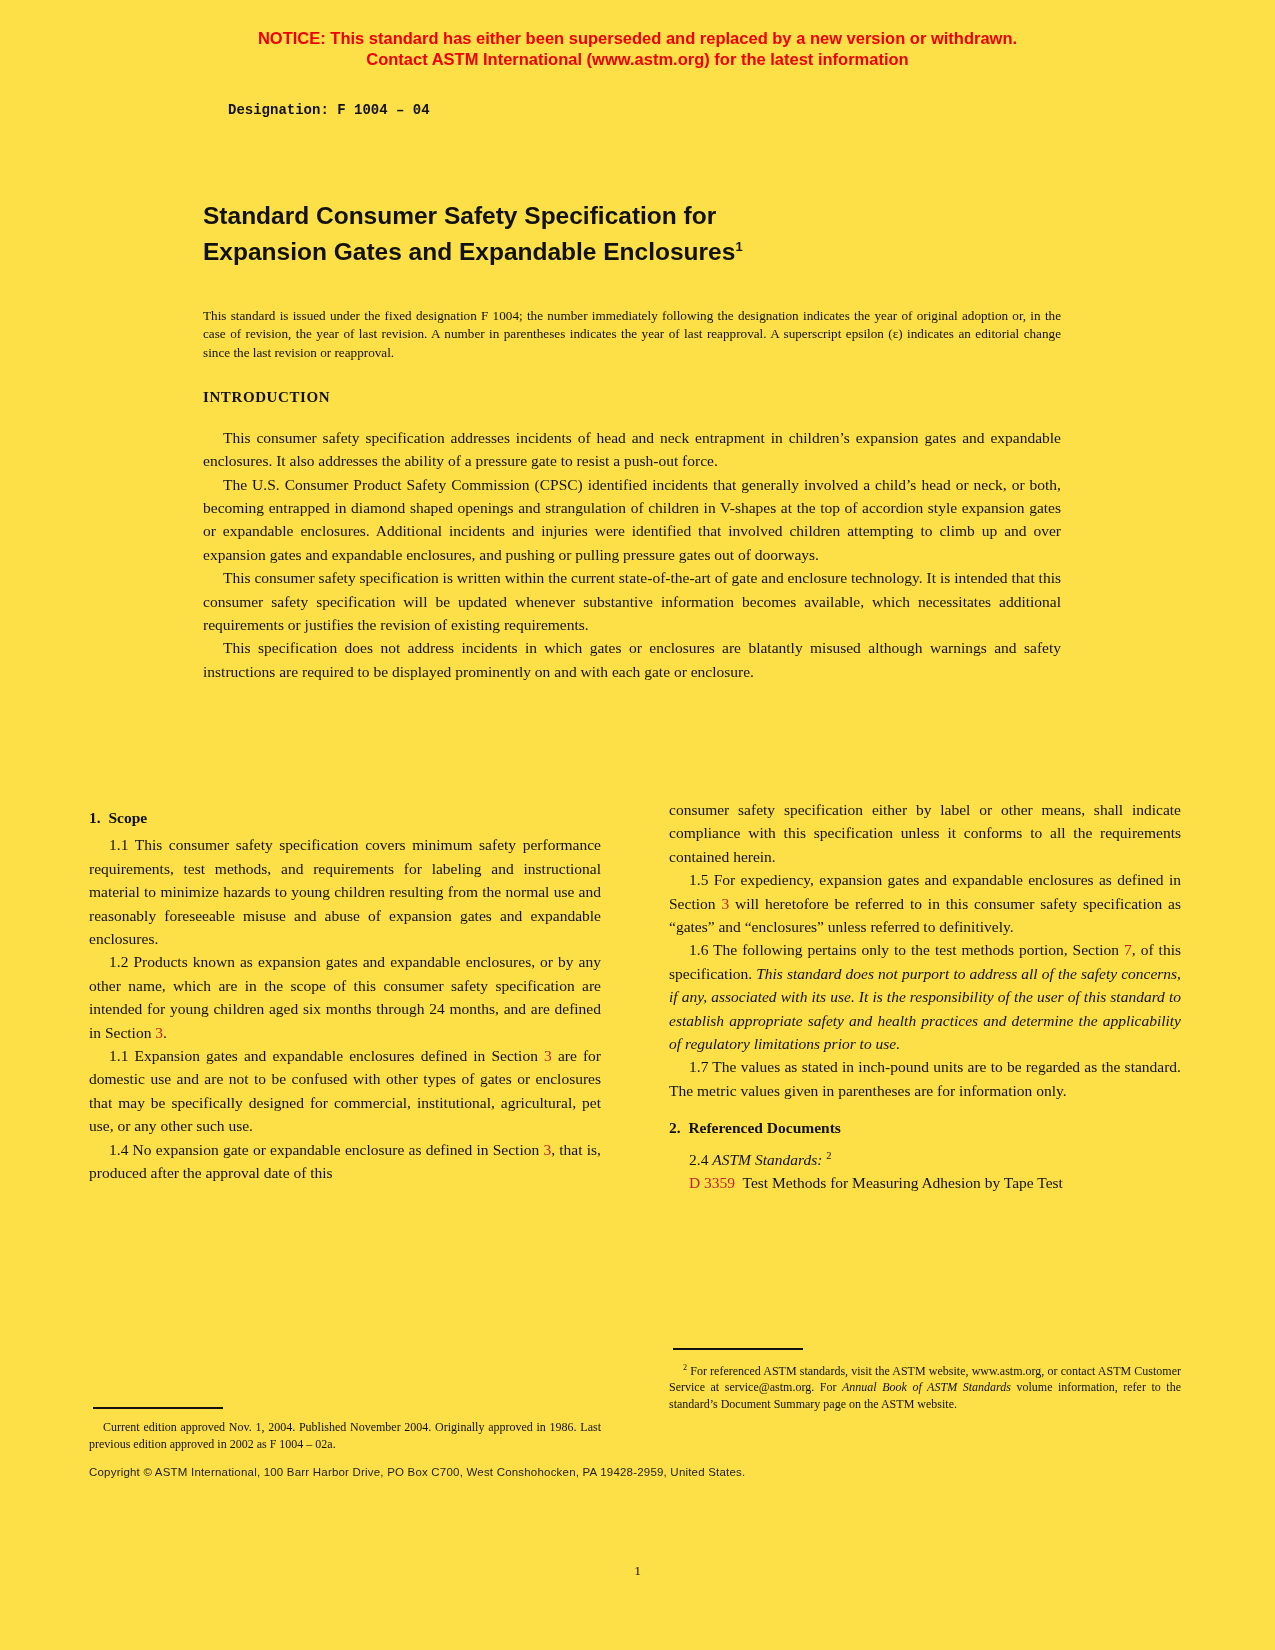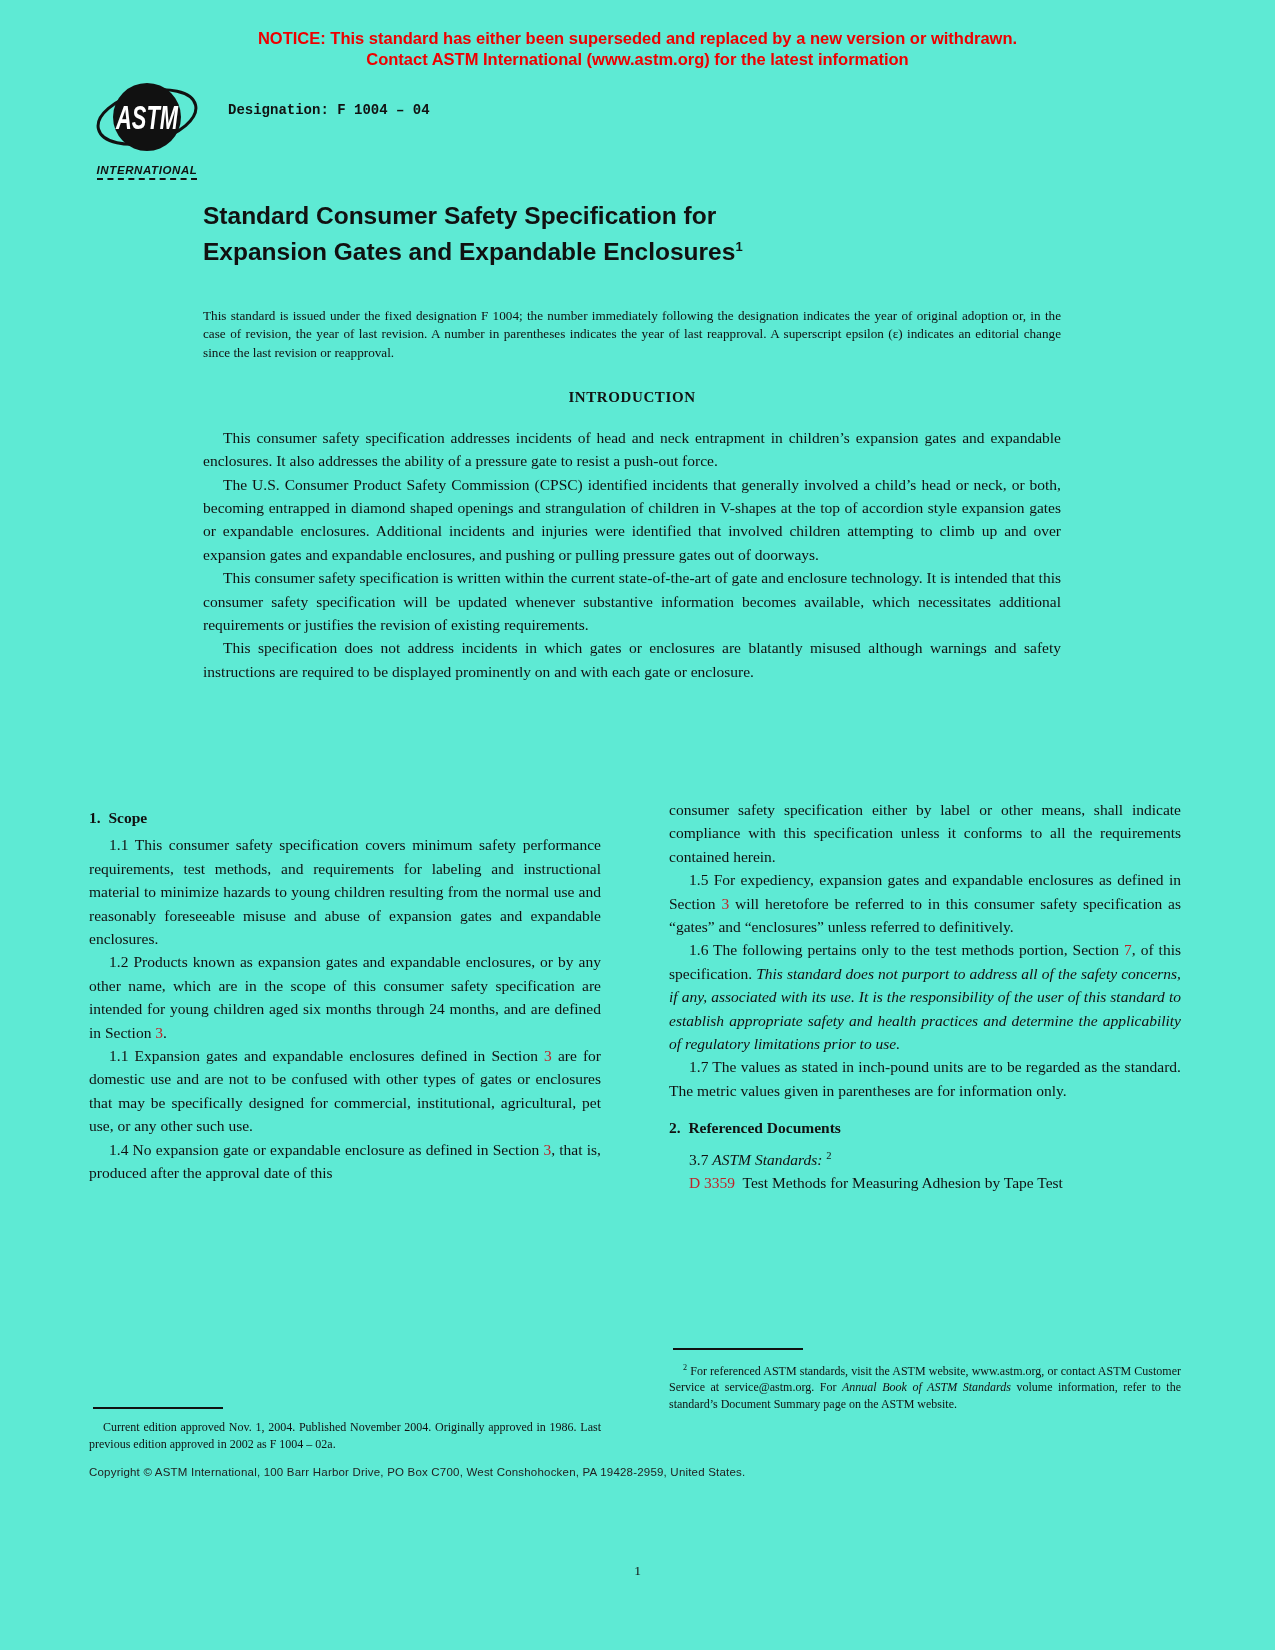--- a/index.html
+++ b/index.html
@@ -1,19 +1,19 @@
 <!DOCTYPE html>
 <html lang="en"><head>
 <meta charset="utf-8">
 <style>
   * { margin:0; padding:0; box-sizing:border-box; }
   body { background:#888; font-family:"Liberation Serif", serif; }
   .page {
     position:relative; width:1275px; height:1650px; margin:0 auto;
-    background:#5eead4; color:#111; overflow:hidden;
+    background:#fde047; color:#111; overflow:hidden;
   }
   
   .notice {
     position:absolute; top:28px; left:0; width:100%;
     text-align:center; color:#ee0000;
     font-family:"Liberation Sans", sans-serif; font-weight:bold;
     font-size:16.5px; line-height:21px;
   }
   
   .logo-wrap { position:absolute; left:92px; top:80px; width:110px; text-align:center; }
@@ -32,21 +32,21 @@
   .main-block { position:absolute; left:203px; top:200px; width:858px; }
   .doc-title {
     font-family:"Liberation Sans", sans-serif; font-weight:bold;
     font-size:24.5px; line-height:31px; color:#111;
   }
   .doc-title sup { font-size:13px; }
   .issued-note {
     margin-top:40px; font-size:13.2px; line-height:18.2px; text-align:justify;
   }
   .intro-heading {
-    margin-top:27px; text-align:center; font-weight:bold; font-size:15px; letter-spacing:0.6px;
+    margin-top:27px; font-weight:bold; font-size:15px; letter-spacing:0.6px;
   }
   .intro-paras { margin-top:20px; }
   .intro-paras .para { font-size:15.5px; line-height:23.4px; }
   
   .para { text-align:justify; text-indent:20px; }
   .para.no-indent { text-indent:0; }
   
   .columns { position:absolute; left:89px; top:798px; width:1092px; display:flex; gap:68px; }
   .col { width:524px; display:flex; flex-direction:column; font-size:15.5px; line-height:23.4px; }
   .col-left  { height:654px; }
@@ -72,28 +72,20 @@
 </head>
 <body>
 
 <div class="page">
 
   <div class="notice">
     <div>NOTICE: This standard has either been superseded and replaced by a new version or withdrawn.</div>
     <div>Contact ASTM International (www.astm.org) for the latest information</div>
   </div>
 
-  <div class="logo-wrap">
-    <svg width="104" height="76" viewBox="0 0 104 76">
-      <ellipse cx="52" cy="37" rx="50" ry="25" fill="none" stroke="#111" stroke-width="3" transform="rotate(-14 52 37)"></ellipse>
-      <circle cx="52" cy="37" r="34" fill="#111"></circle>
-      <text x="52" y="49" text-anchor="middle" font-family="Liberation Sans, sans-serif" font-weight="bold" font-style="italic" font-size="33" fill="#ffffff" textLength="62" lengthAdjust="spacingAndGlyphs">ASTM</text>
-    </svg>
-    <div><span class="logo-sub">INTERNATIONAL</span></div>
-  </div>
 
   <div class="designation">Designation: F 1004 – 04</div>
 
   <div class="main-block">
     <div class="doc-title">
       <div>Standard Consumer Safety Specification for</div>
       <div><span>Expansion Gates and Expandable Enclosures</span><sup>1</sup></div>
     </div>
 
     <div class="issued-note">This standard is issued under the fixed designation F 1004; the number immediately following the designation indicates the year of original adoption or, in the case of revision, the year of last revision. A number in parentheses indicates the year of last reapproval. A superscript epsilon (ε) indicates an editorial change since the last revision or reapproval.</div>
@@ -124,21 +116,21 @@
         </div>
       </div>
     </div>
 
     <div class="col col-right">
       <div class="para no-indent">consumer safety specification either by label or other means, shall indicate compliance with this specification unless it conforms to all the requirements contained herein.</div>
       <div class="para"><span>1.5 For expediency, expansion gates and expandable enclosures as defined in Section </span><span class="seg-link">3</span><span> will heretofore be referred to in this consumer safety specification as “gates” and “enclosures” unless referred to definitively.</span></div>
       <div class="para"><span>1.6 The following pertains only to the test methods portion, Section </span><span class="seg-link">7</span><span>, of this specification. </span><span class="seg-italic">This standard does not purport to address all of the safety concerns, if any, associated with its use. It is the responsibility of the user of this standard to establish appropriate safety and health practices and determine the applicability of regulatory limitations prior to use.</span></div>
       <div class="para">1.7 The values as stated in inch-pound units are to be regarded as the standard. The metric values given in parentheses are for information only.</div>
       <div class="sec-heading">2.&nbsp;&nbsp;Referenced Documents</div>
-      <div class="para"><span>3.7 </span><span class="seg-italic">ASTM Standards:</span><span> </span><sup class="seg-sup">2</sup></div>
+      <div class="para"><span>2.4 </span><span class="seg-italic">ASTM Standards:</span><span> </span><sup class="seg-sup">2</sup></div>
       <div class="para"><span class="seg-link">D 3359</span><span>&nbsp; Test Methods for Measuring Adhesion by Tape Test</span></div>
 
       <div class="footnote-block">
         <div class="footnote-rule"></div>
         <div class="footnote-text">
           <div class="para"><sup class="seg-sup">2</sup><span> For referenced ASTM standards, visit the ASTM website, www.astm.org, or contact ASTM Customer Service at service@astm.org. For </span><span class="seg-italic">Annual Book of ASTM Standards</span><span> volume information, refer to the standard’s Document Summary page on the ASTM website.</span></div>
         </div>
       </div>
     </div>
 

